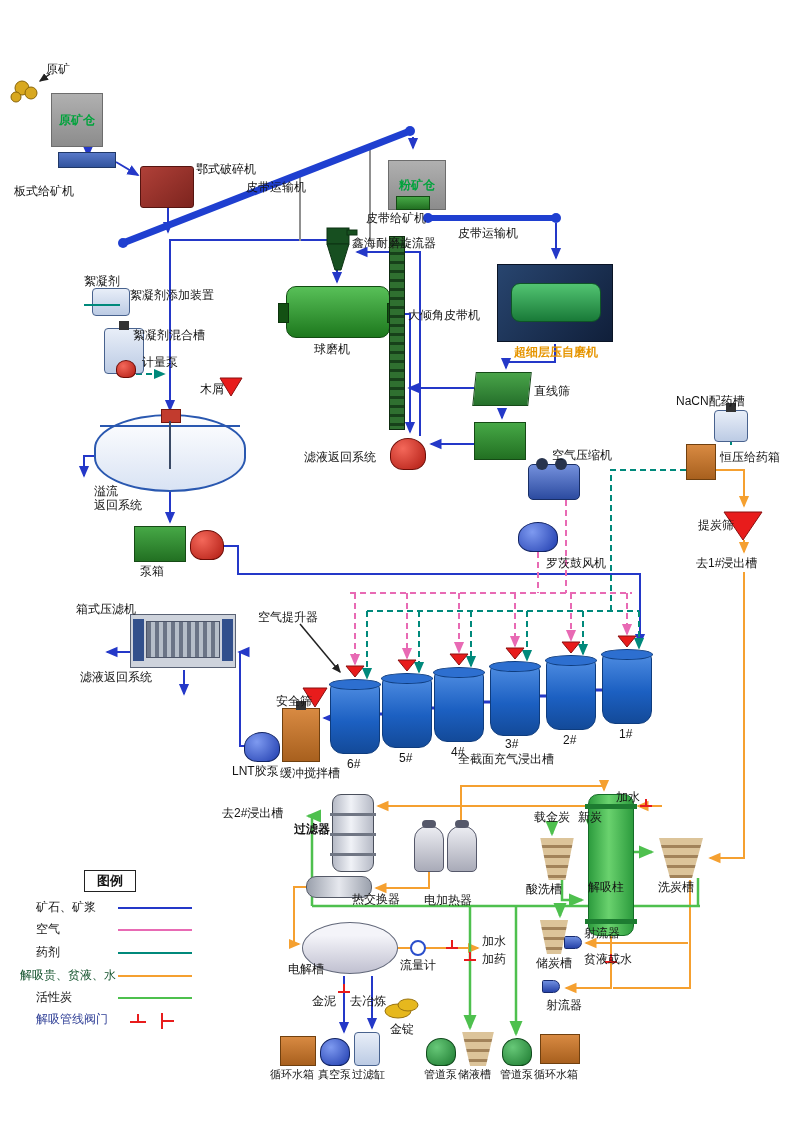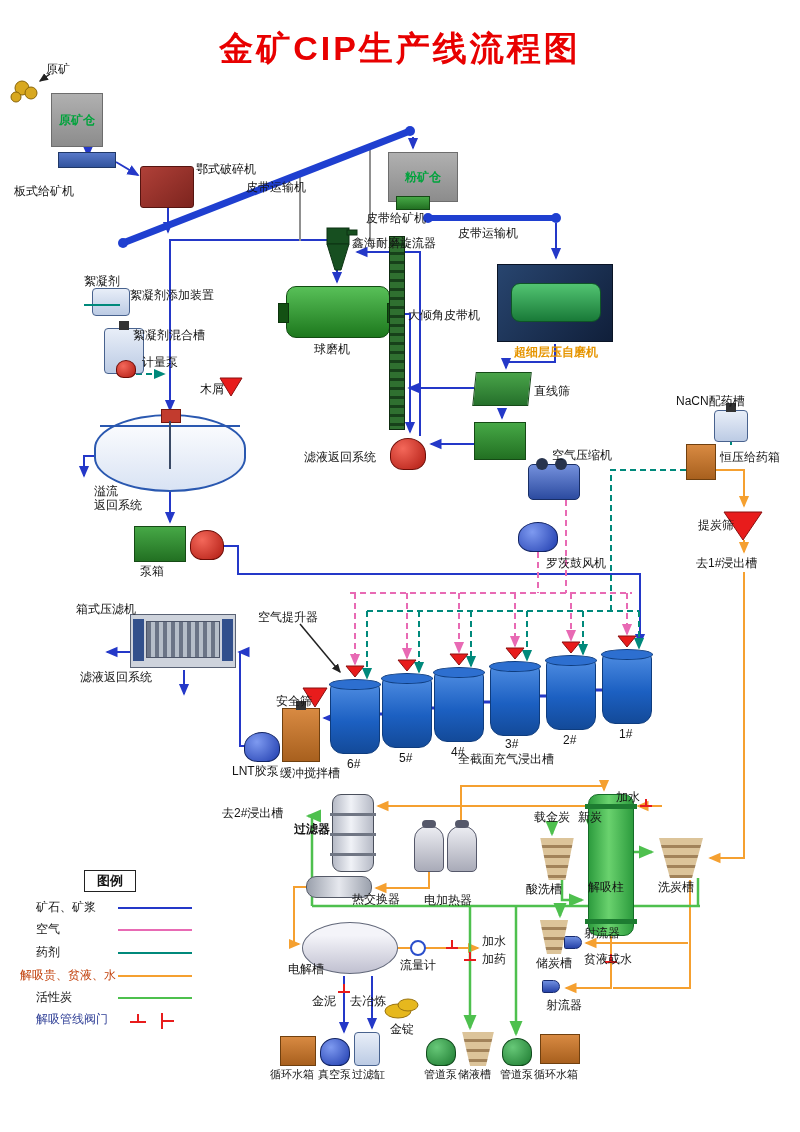--- a/index.html
+++ b/index.html
@@ -4,21 +4,21 @@
 <style>
   html,body{margin:0;padding:0;background:#fff}
   #canvas{position:relative;width:800px;height:1132px;background:#fff;
           font-family:"Liberation Sans","DejaVu Sans",sans-serif;overflow:hidden}
   svg.lines{position:absolute;left:0;top:0;z-index:1}
   .lbl{position:absolute;font-size:12px;line-height:1.2;color:#141414;white-space:nowrap;z-index:6}
   .sm{font-size:11px}
   .bold{font-weight:bold}
   .green{color:#00a33c;font-weight:bold}
   .olabel{color:#e69500;font-weight:bold}
-  .t-orange{color:#c2410c}
+  .t-orange{color:#14532d}
   .t-blue{color:#2f3f96}
   .u-teal{border-bottom:2px solid #00897b;padding-bottom:16px}
   .title{position:absolute;left:0;top:26px;width:100%;text-align:center;font-size:34px;
          font-weight:bold;color:#e80000;letter-spacing:3px;z-index:6}
   .eq{position:absolute;box-sizing:border-box;z-index:2}
   .bin{background:linear-gradient(#b0b0b0,#8c8c8c);border:1px solid #6d6d6d;display:flex;align-items:center;justify-content:center}
   .bin .green{position:static;font-size:12px;z-index:auto}
   .feeder{background:linear-gradient(#5878c8,#32549e);border:1px solid #203868}
   .crusher{background:linear-gradient(140deg,#b04038,#7c241e);border:1px solid #551410;border-radius:3px}
   .mach-green{background:linear-gradient(#46a846,#227022);border:1px solid #154a15}
@@ -221,28 +221,27 @@
         <circle cx="31" cy="93" r="6"></circle>
         <circle cx="16" cy="97" r="5"></circle>
     </g>
 
     <g fill="#e6b81e" stroke="#9a7410" stroke-width="1">
       <ellipse cx="398" cy="1011" rx="13" ry="7"></ellipse>
         <ellipse cx="408" cy="1005" rx="10" ry="6"></ellipse>
     </g>
   </svg>
 
-  <div class="title">金矿CIP生产线流程图</div>
 
   <div class="eq bin" style="left:51px;top:93px;width:52px;height:54px">
     <span class="lbl green">原矿仓</span>
   </div>
   <div class="eq feeder" style="left:58px;top:152px;width:58px;height:16px"></div>
   <div class="eq crusher" style="left:140px;top:166px;width:54px;height:42px"></div>
-  <div class="eq bin" style="left:388px;top:152px;width:70px;height:50px">
+  <div class="eq bin" style="left:388px;top:160px;width:58px;height:50px">
     <span class="lbl green">粉矿仓</span>
   </div>
   <div class="eq mach-green" style="left:396px;top:196px;width:34px;height:14px"></div>
   <div class="eq tankS" style="left:92px;top:288px;width:38px;height:28px"></div>
   <div class="eq tankS agit" style="left:104px;top:328px;width:40px;height:46px"></div>
   <div class="eq pumpR" style="left:116px;top:360px;width:20px;height:18px"></div>
   <div class="eq bmill" style="left:286px;top:286px;width:104px;height:52px"></div>
   <div class="eq iconv" style="left:389px;top:236px;width:16px;height:194px"></div>
   <div class="eq sag" style="left:497px;top:264px;width:116px;height:78px">
     <i></i>

